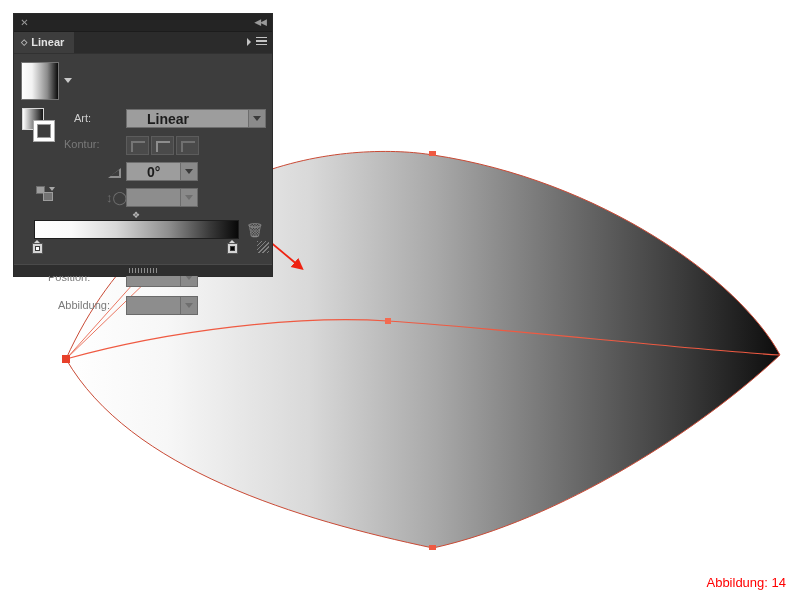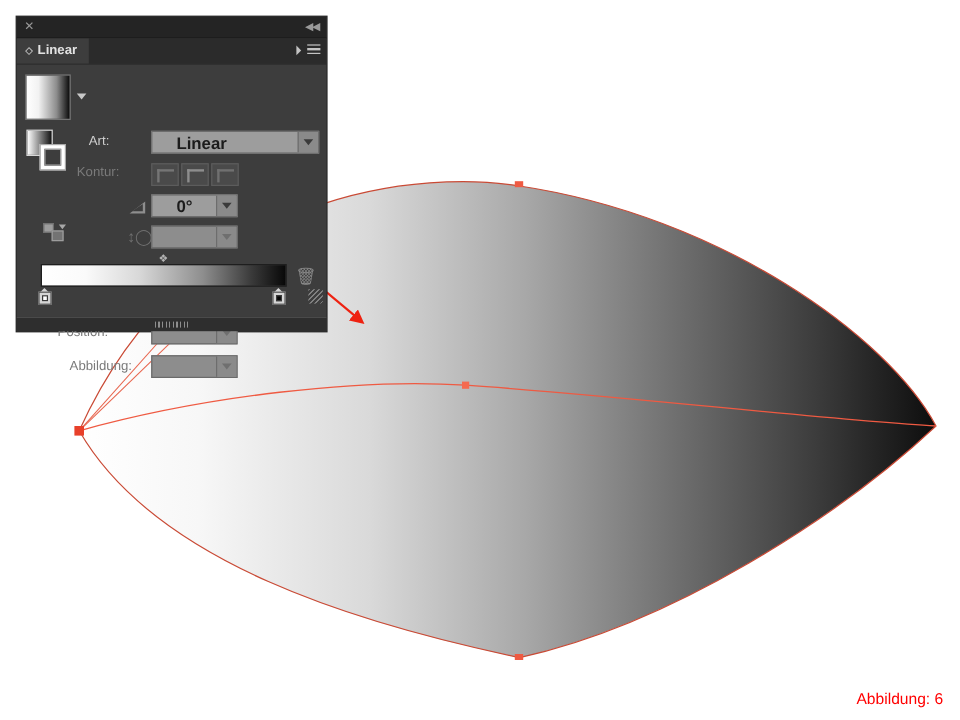--- a/index.html
+++ b/index.html
@@ -519,13 +519,13 @@
     </div>
 
     <div class="resize-corner"></div>
   </div>
 
   <div class="panel-footer">
     <div class="footer-grip"></div>
   </div>
 </div>
 
-<div id="caption">Abbildung: 6</div>
+<div id="caption">Abbildung: 14</div>
 
 </body></html>

